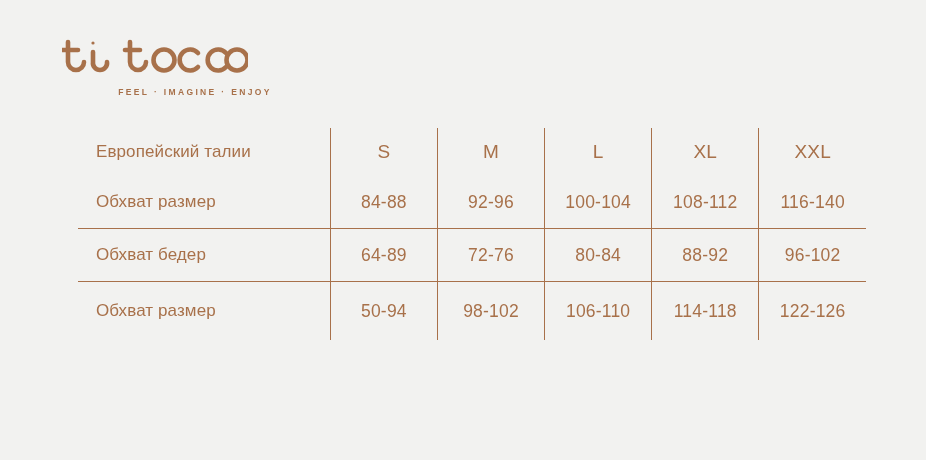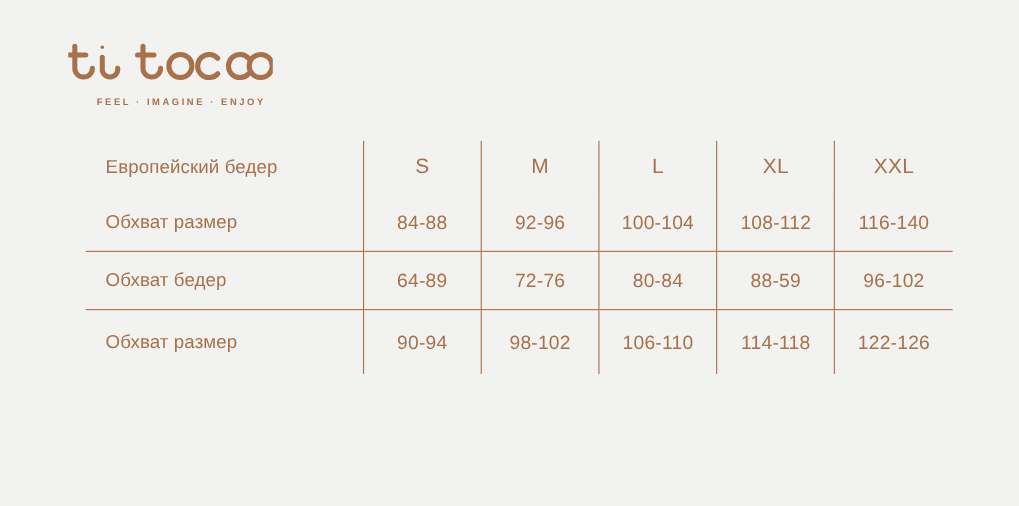--- a/index.html
+++ b/index.html
@@ -20,20 +20,21 @@
     height: 460px;
     background: #f2f2f0;
   }
 
   
   .logo-block {
     position: absolute;
     left: 62px;
     top: 36px;
     width: 240px;
+    text-align: center;
   }
   .logo-wordmark {
     display: block;
     color: #a8714a;
     line-height: 1;
   }
   .logo-wordmark svg {
     display: block;
   }
   .logo-tagline {
@@ -132,21 +133,21 @@
       <colgroup>
         <col class="col-label">
         <col class="col-size">
           <col class="col-size">
           <col class="col-size">
         <col class="col-size">
           <col class="col-size">
       </colgroup>
       <thead>
         <tr>
-          <td class="label-cell">Европейский бедер</td>
+          <td class="label-cell">Европейский талии</td>
           <td>S</td>
           <td>M</td>
           <td>L</td>
           <td>XL</td>
           <td>XXL</td>
         </tr>
       </thead>
       <tbody>
         <tr>
           <td class="label-cell">Обхват размер</td>
@@ -154,26 +155,26 @@
           <td>92-96</td>
           <td>100-104</td>
           <td>108-112</td>
           <td>116-140</td>
         </tr>
         <tr>
           <td class="label-cell">Обхват бедер</td>
           <td>64-89</td>
           <td>72-76</td>
           <td>80-84</td>
-          <td>88-59</td>
+          <td>88-92</td>
           <td>96-102</td>
         </tr>
         <tr>
           <td class="label-cell">Обхват размер</td>
-          <td>90-94</td>
+          <td>50-94</td>
           <td>98-102</td>
           <td>106-110</td>
           <td>114-118</td>
           <td>122-126</td>
         </tr>
       </tbody>
     </table>
   </div>
 
 </div>

